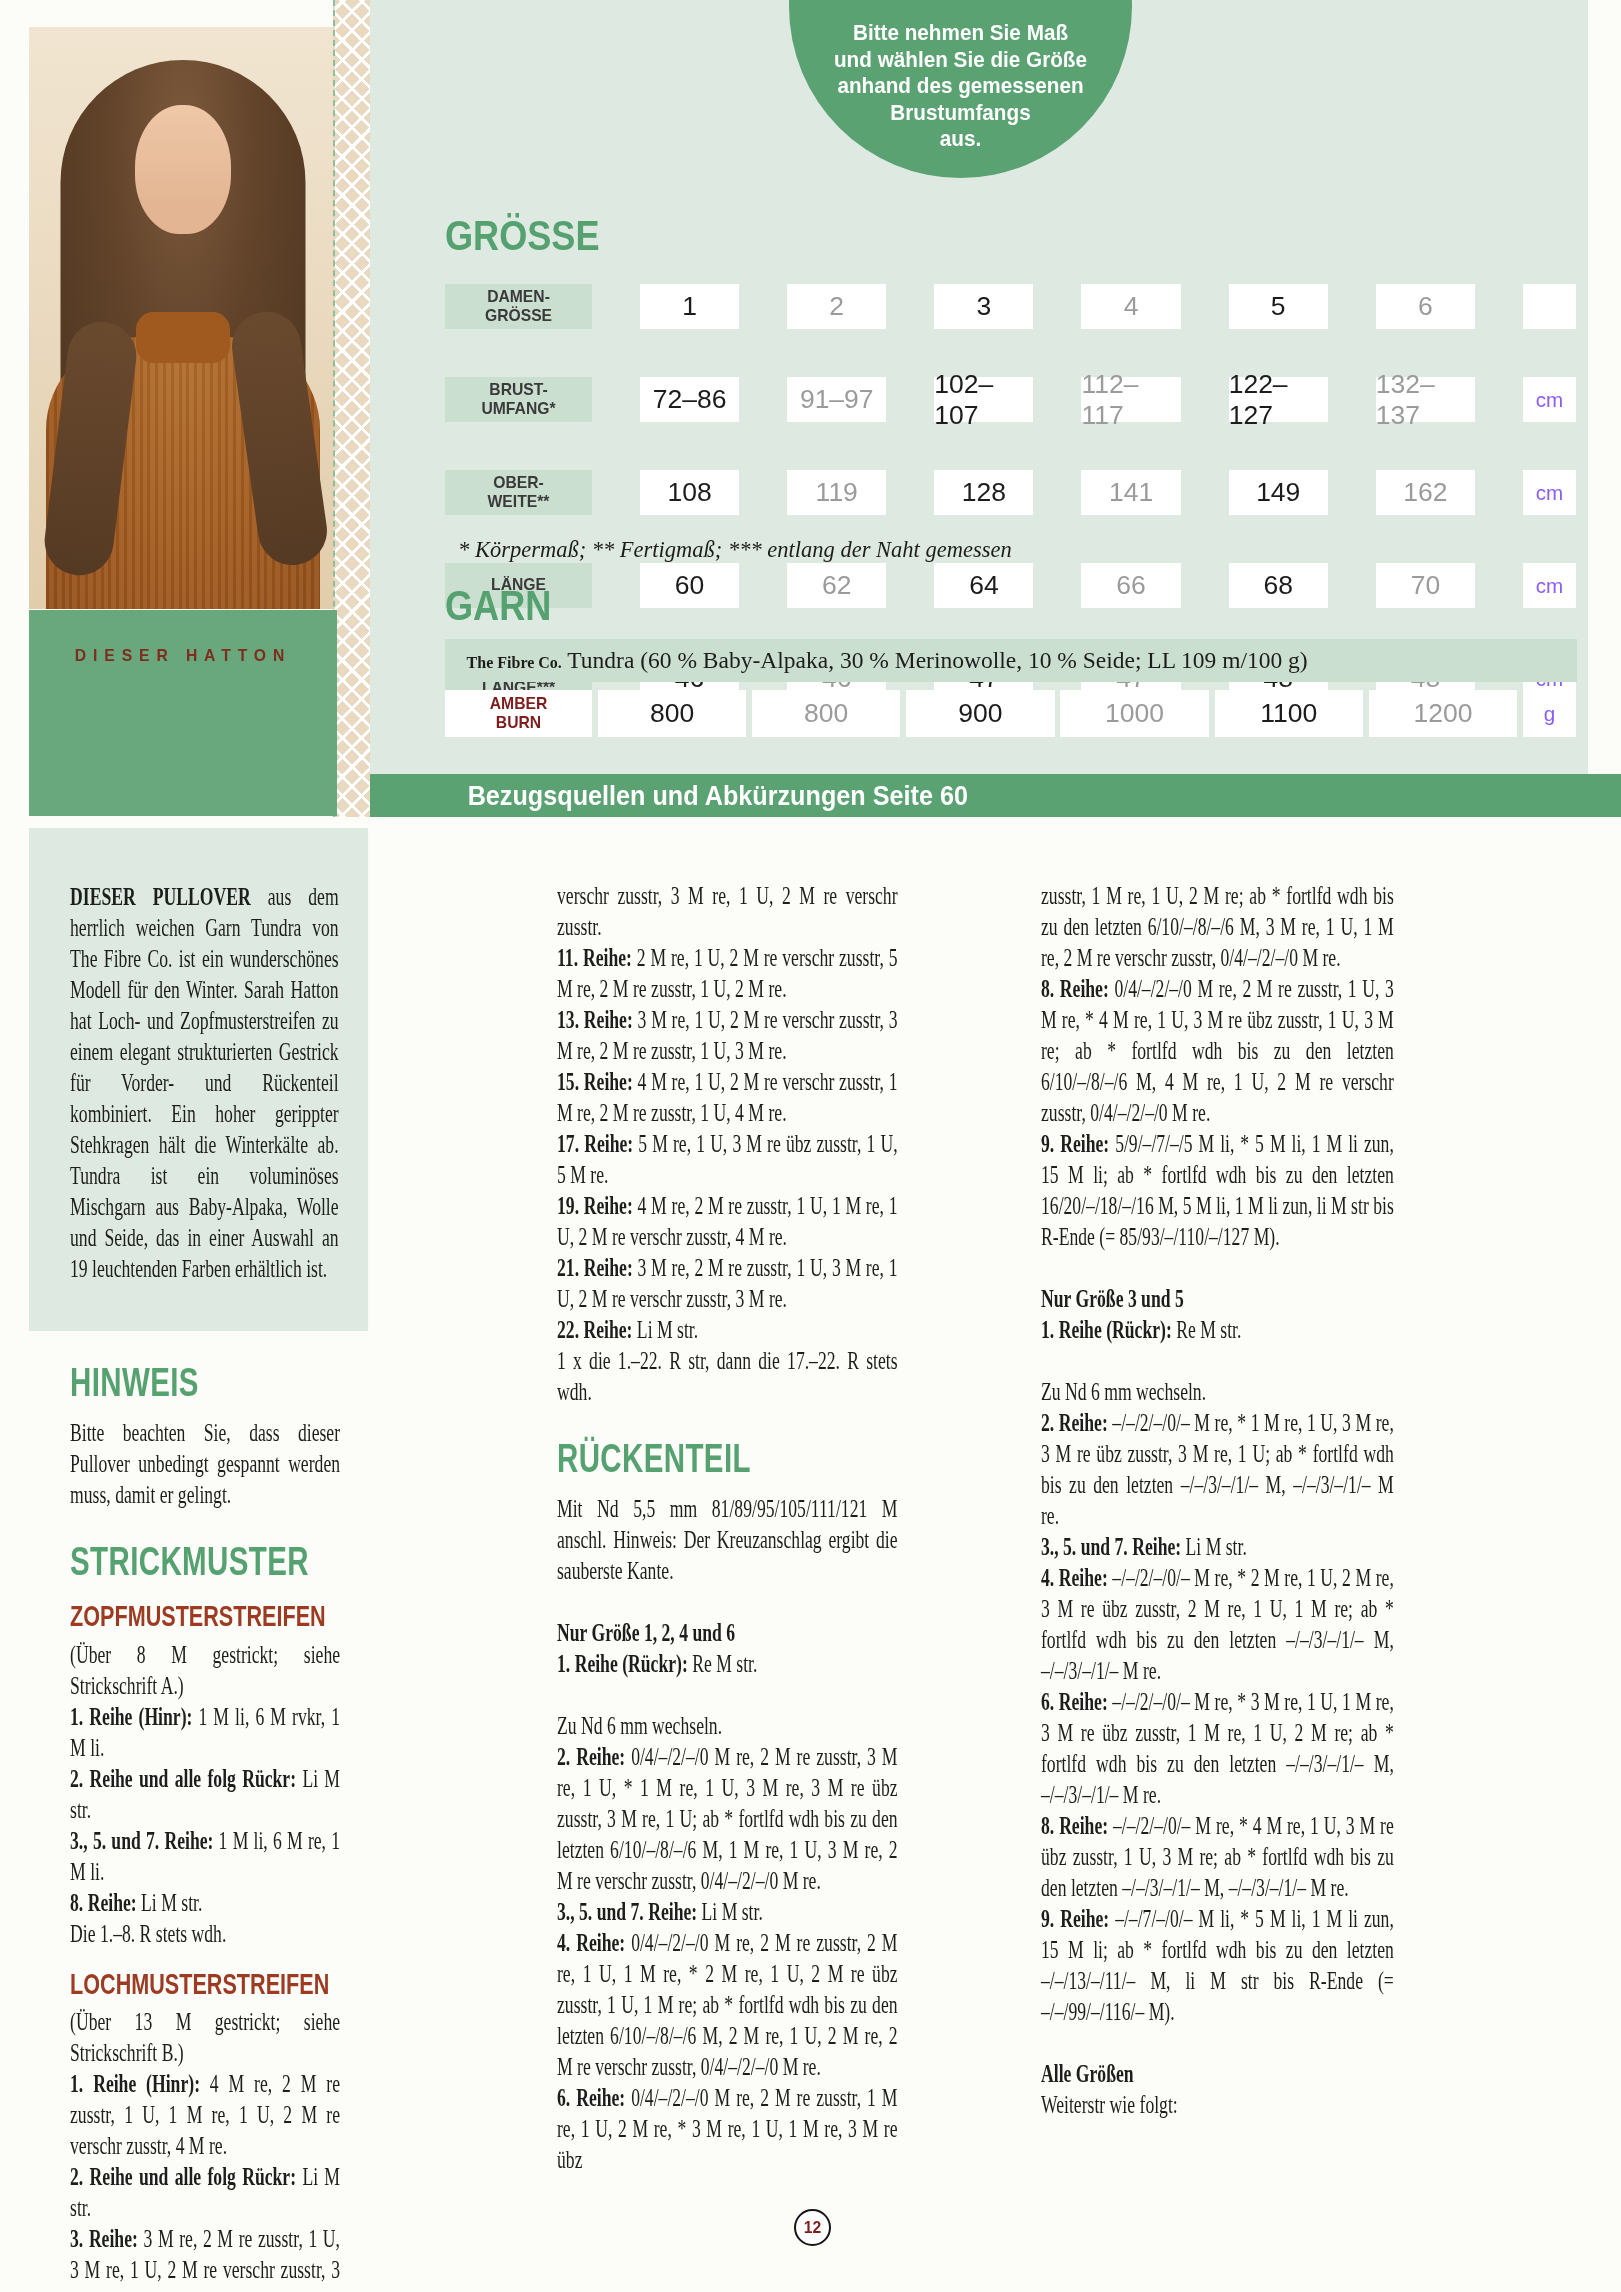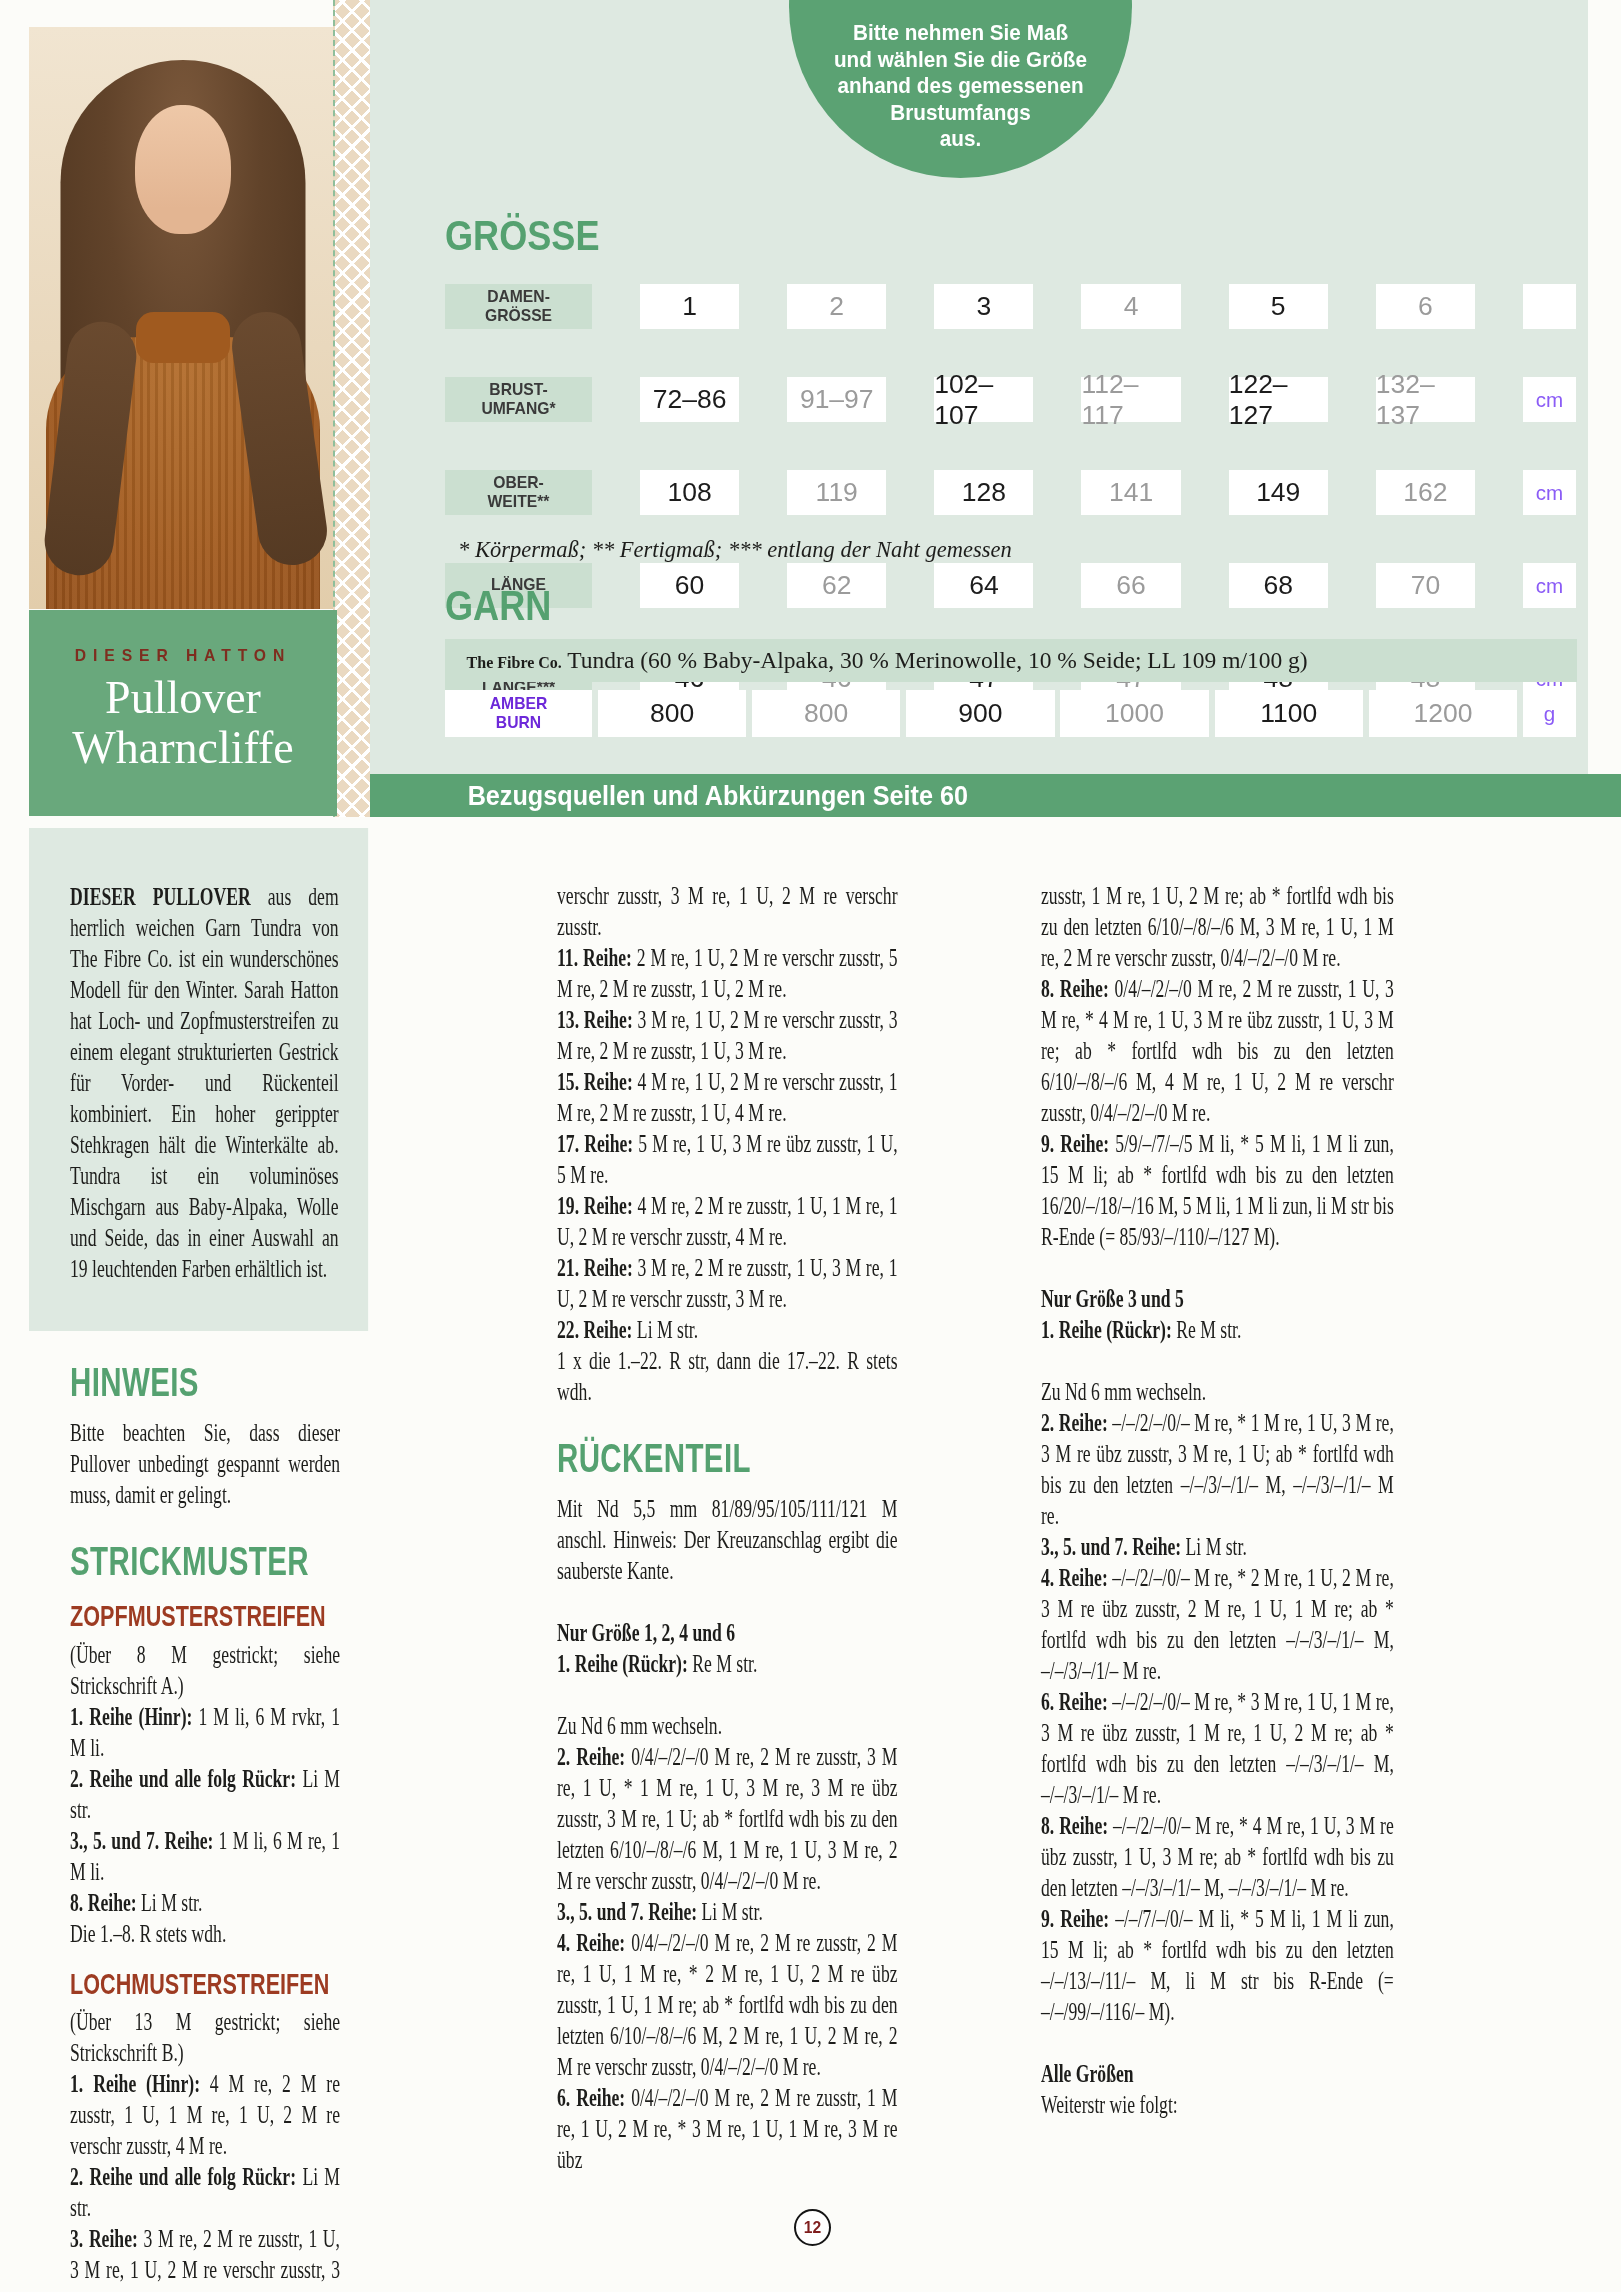--- a/index.html
+++ b/index.html
@@ -53,21 +53,21 @@
   .cx{display:inline-block;transform:scaleX(.84);transform-origin:left bottom;}
   #groesse-heading{left:75px;top:214px;}
   #garn-heading{left:75px;top:584px;}
 
   .data-table{position:absolute;display:grid;grid-template-columns:147px repeat(6,1fr) 53px;gap:5.9px;}
   #size-table{left:75px;top:284px;width:1131px;grid-auto-rows:45px;gap:48px;}
   #yarn-table{left:75px;top:690px;width:1131px;grid-auto-rows:47px;}
   .cell{display:flex;align-items:center;justify-content:center;background:#ffffff;}
   .cell.lbl{background:#cbdfd0;font:600 15.7px/18.6px "Liberation Sans",sans-serif;color:#3a3a3a;
             text-align:center;white-space:pre-line;}
-  #yarn-table .cell.lbl{background:#ffffff;color:#6d28d9;}
+  #yarn-table .cell.lbl{background:#ffffff;color:#7f1d1d;}
   .cell.val{font:400 26.5px "Liberation Sans",sans-serif;color:#1c1c1c;}
   .cell.val.dim{color:#9b9b9b;}
   .cell.unit{font:400 20.6px "Liberation Sans",sans-serif;color:#8b5cf6;}
 
   .footnote{position:absolute;left:88px;top:537px;font-size:22.5px;color:#1d1d1b;font-style:italic;}
   .garn-info{position:absolute;left:75px;top:639px;width:1110px;height:43px;background:#cbdfd0;
              font-size:23.5px;line-height:43px;padding-left:21.6px;}
   .garn-info b{font-family:Liberation Serif, serif;font-size:16px;}
 
   .source-bar{position:absolute;left:370px;top:774px;width:1218px;height:43px;background:#5ba273;z-index:2;padding-left:36px;}
@@ -177,24 +177,20 @@
   <div class="bubble">
     <div class="bubble-text">Bitte nehmen Sie Maß
 und wählen Sie die Größe
 anhand des gemessenen
 Brustumfangs
 aus.</div>
   </div>
 
   <div class="title-block">
     <div class="kicker">DIESER HATTON</div>
-    <div class="ptitle">
-      <span>Pullover</span><br>
-      <span>Wharncliffe</span>
-    </div>
   </div>
 
   <div class="source-bar">
     <span>Bezugsquellen und Abkürzungen Seite 60</span>
   </div>
 
   <div id="col1" class="col">
     <div class="intro-block">
       <p class="bp"><b>DIESER PULLOVER</b><span> aus dem herrlich weichen Garn Tundra von The Fibre Co. ist ein wunderschönes Modell für den Winter. Sarah Hatton hat Loch- und Zopfmusterstreifen zu einem elegant strukturierten Gestrick für Vorder- und Rückenteil kombiniert. Ein hoher gerippter Stehkragen hält die Winterkälte ab. Tundra ist ein voluminöses Mischgarn aus Baby-Alpaka, Wolle und Seide, das in einer Auswahl an 19 leuchtenden Farben erhältlich ist.</span></p>
     </div>

